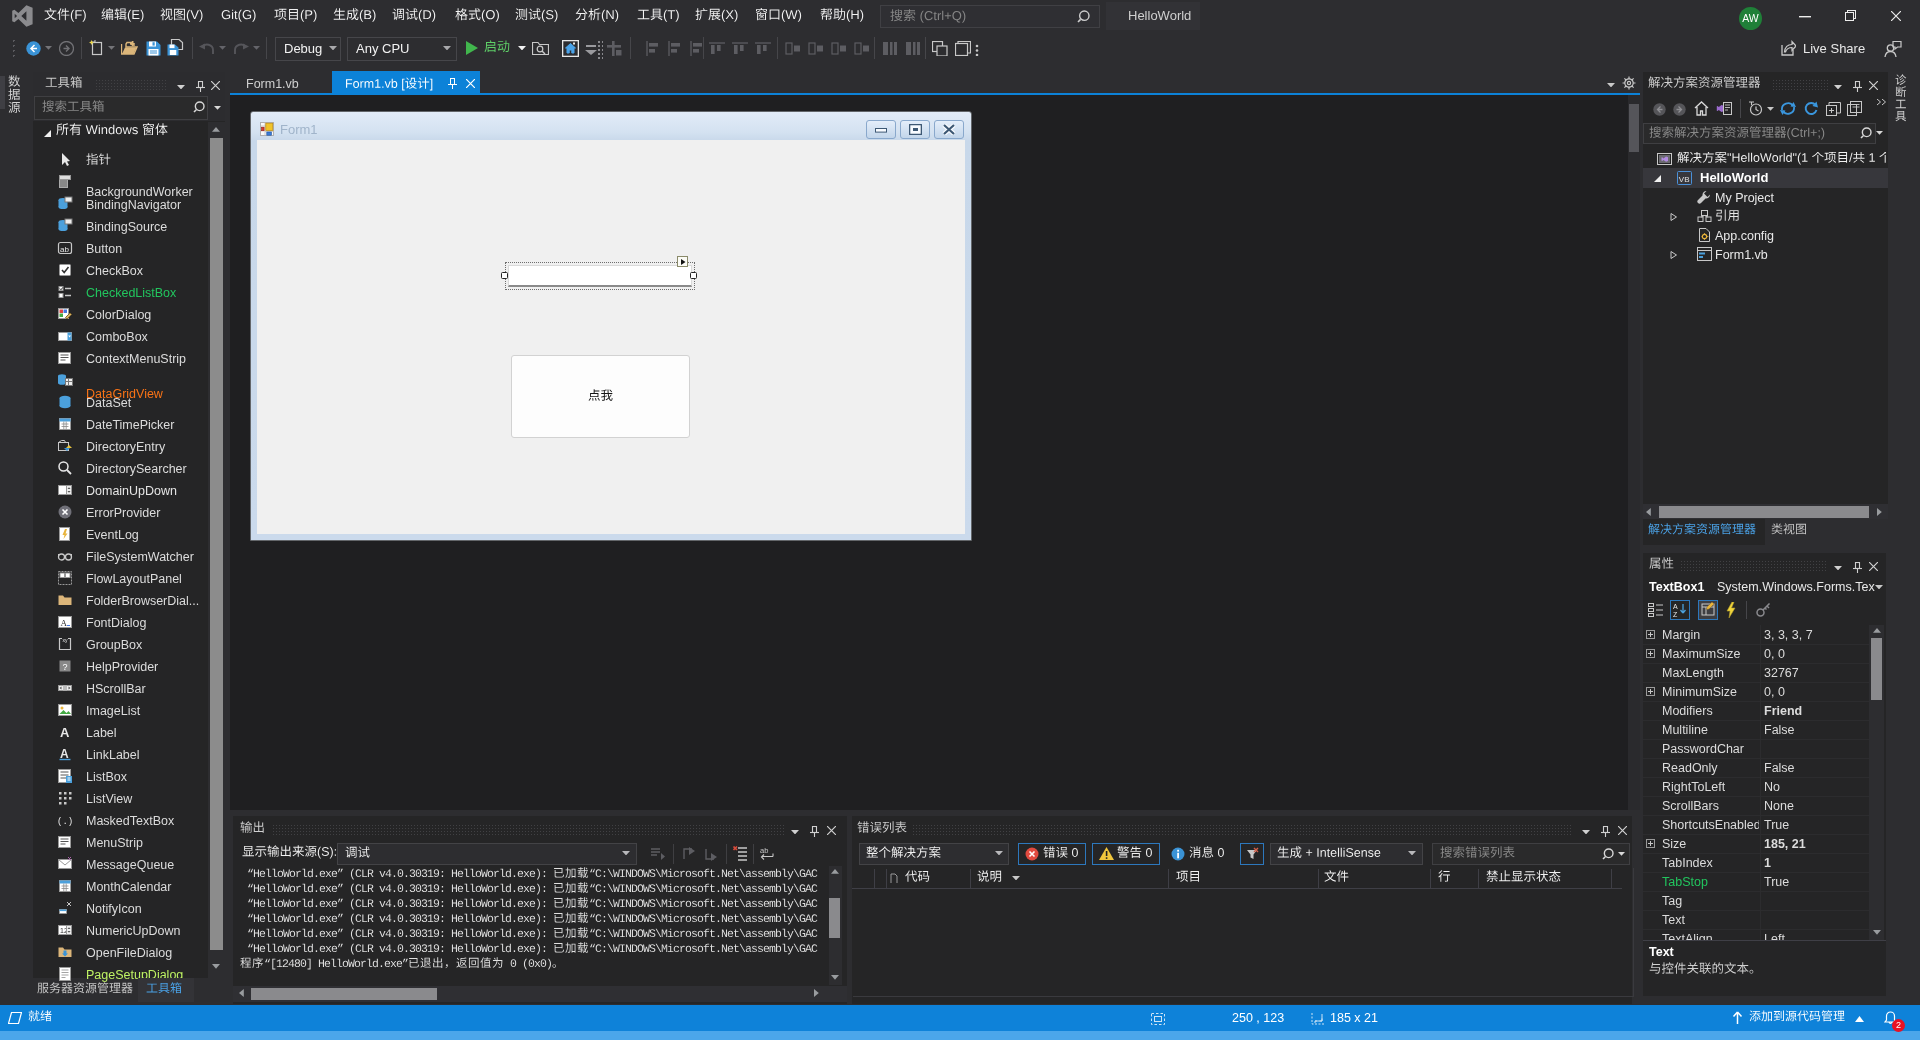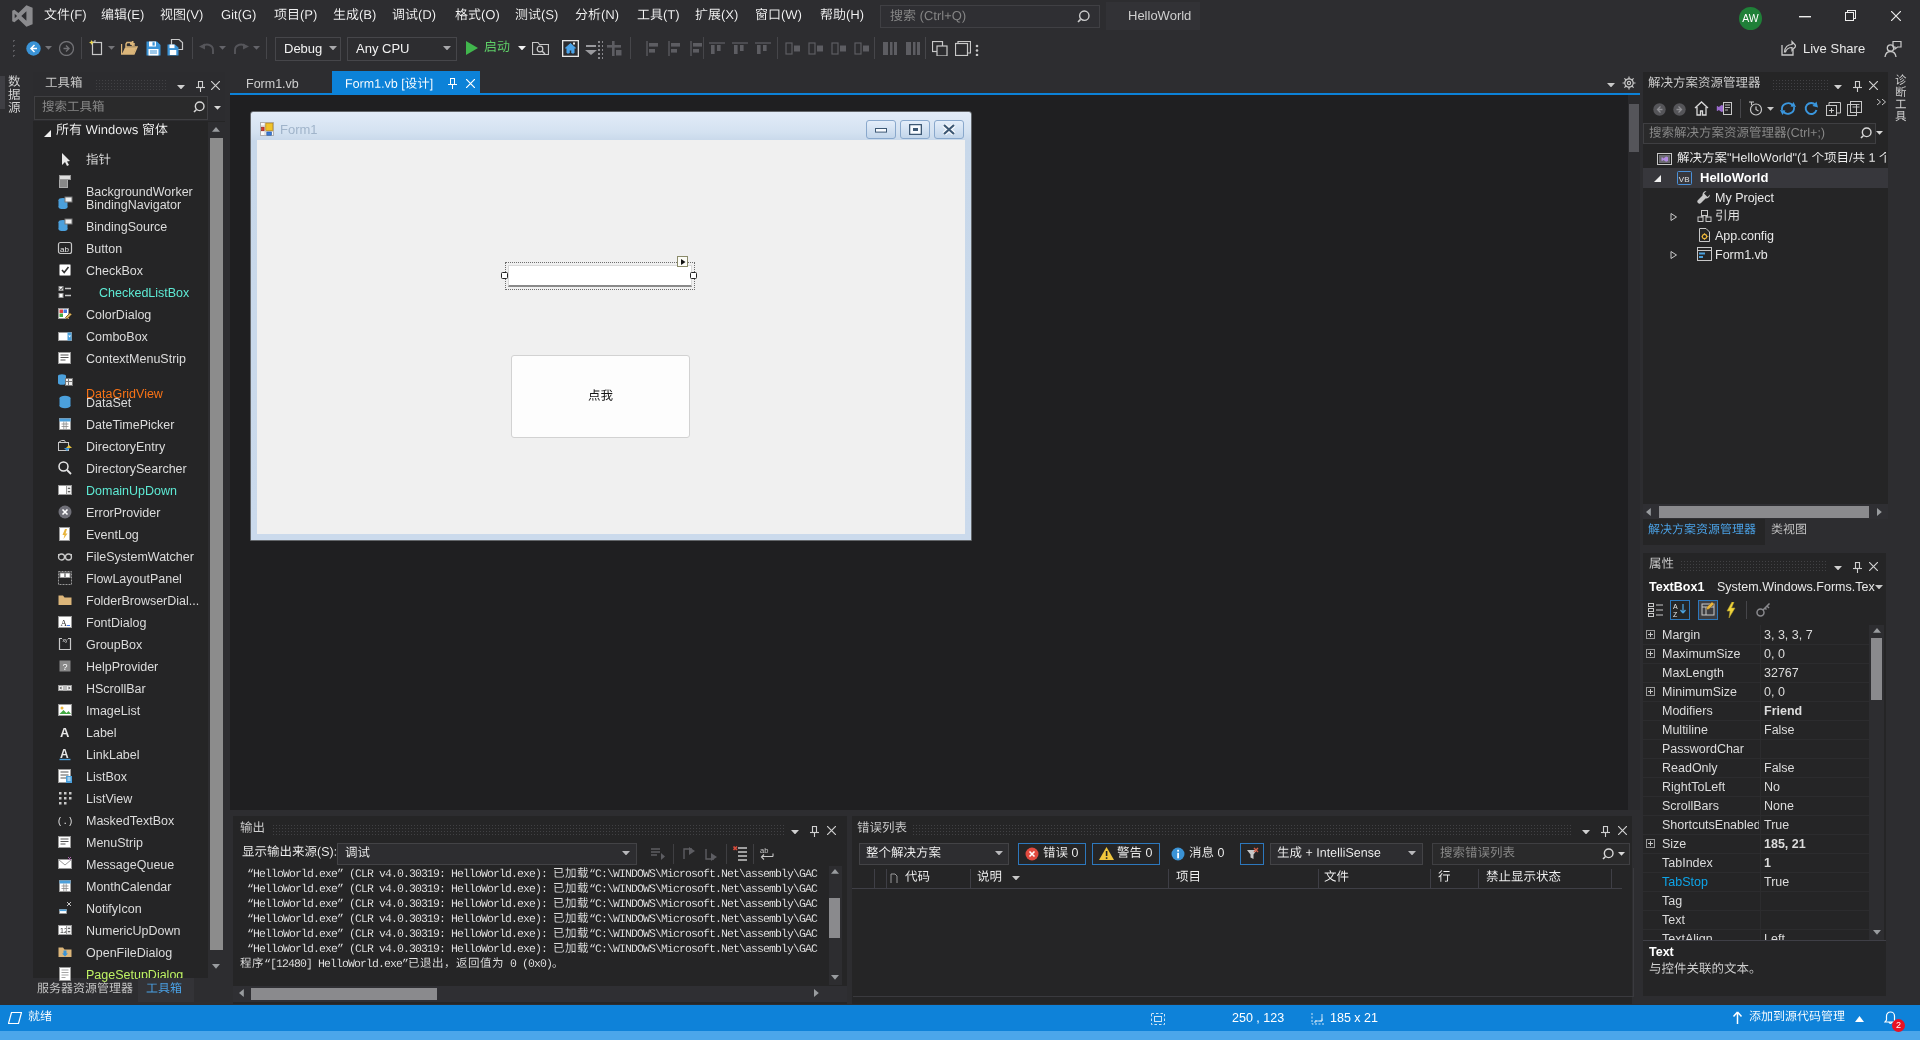--- a/index.html
+++ b/index.html
@@ -474,21 +474,21 @@
     <rect x="2.5" y="2.5" width="11" height="11" rx="1" fill="#fff" stroke="#999"></rect>
     <path d="M5 8 l2.2 2.5 L11.5 5" stroke="#333" stroke-width="1.6" fill="none"></path>
   </svg>
 <div style="position:absolute;left:86px;top:263.5px;font:normal 12.5px 'Liberation Sans',sans-serif;color:#dcdcdc;white-space:pre;">CheckBox</div>
 <svg style="position:absolute;left:57px;top:283.5px;" width="16" height="16" viewBox="0 0 16 16">
     <rect x="2" y="2.5" width="4" height="4" fill="#fff" stroke="#999"></rect>
     <rect x="2" y="9.5" width="4" height="4" fill="#fff" stroke="#999"></rect>
     <path d="M8 4.5 h6 M8 11.5 h6" stroke="#c8c8c8" stroke-width="1.4"></path>
     <path d="M2.8 4.5 l1.2 1.3 1.8-2.4" stroke="#333" fill="none"></path>
   </svg>
-<div style="position:absolute;left:99px;top:285.5px;font:normal 12.5px 'Liberation Sans',sans-serif;color:#5eead4;white-space:pre;">CheckedListBox</div>
+<div style="position:absolute;left:86px;top:285.5px;font:normal 12.5px 'Liberation Sans',sans-serif;color:#22c55e;white-space:pre;">CheckedListBox</div>
 <svg style="position:absolute;left:57px;top:305.5px;" width="16" height="16" viewBox="0 0 16 16">
     <rect x="1.5" y="2.5" width="10" height="10" fill="#fff" stroke="#999"></rect>
     <rect x="2.5" y="3.5" width="3.5" height="3.5" fill="#d44"></rect>
     <rect x="6.5" y="3.5" width="3.5" height="3.5" fill="#47d"></rect>
     <rect x="2.5" y="7.5" width="3.5" height="3.5" fill="#4a4"></rect>
     <path d="M10 13 L14.5 8.5 L13 7 L8.5 11.5 Z" fill="#d8b36a" stroke="#86682a"></path>
   </svg>
 <div style="position:absolute;left:86px;top:307.5px;font:normal 12.5px 'Liberation Sans',sans-serif;color:#dcdcdc;white-space:pre;">ColorDialog</div>
 <svg style="position:absolute;left:57px;top:327.5px;" width="16" height="16" viewBox="0 0 16 16">
     <rect x="1.5" y="4.5" width="13" height="8" fill="#fff" stroke="#999"></rect>
@@ -532,21 +532,21 @@
     <circle cx="6.5" cy="6.5" r="4.5" fill="none" stroke="#e8e8e8" stroke-width="1.5"></circle>
     <line x1="10" y1="10" x2="14" y2="14" stroke="#e8e8e8" stroke-width="1.8"></line>
   </svg>
 <div style="position:absolute;left:86px;top:461.5px;font:normal 12.5px 'Liberation Sans',sans-serif;color:#dcdcdc;white-space:pre;">DirectorySearcher</div>
 <svg style="position:absolute;left:57px;top:481.5px;" width="16" height="16" viewBox="0 0 16 16">
     <rect x="1.5" y="3.5" width="13" height="9" fill="#fff" stroke="#999"></rect>
     <rect x="9.5" y="3.5" width="5" height="9" fill="#eee" stroke="#999"></rect>
     <polygon points="10.5,7 13.5,7 12,5.2" fill="#555"></polygon>
     <polygon points="10.5,9 13.5,9 12,10.8" fill="#555"></polygon>
   </svg>
-<div style="position:absolute;left:86px;top:483.5px;font:normal 12.5px 'Liberation Sans',sans-serif;color:#5eead4;white-space:pre;">DomainUpDown</div>
+<div style="position:absolute;left:86px;top:483.5px;font:normal 12.5px 'Liberation Sans',sans-serif;color:#e5e5e5;white-space:pre;">DomainUpDown</div>
 <svg style="position:absolute;left:57px;top:503.5px;" width="16" height="16" viewBox="0 0 16 16">
     <circle cx="8" cy="8" r="6.5" fill="#707078"></circle>
     <path d="M5.5 5.5 L10.5 10.5 M10.5 5.5 L5.5 10.5" stroke="#fff" stroke-width="1.6"></path>
   </svg>
 <div style="position:absolute;left:86px;top:505.5px;font:normal 12.5px 'Liberation Sans',sans-serif;color:#dcdcdc;white-space:pre;">ErrorProvider</div>
 <svg style="position:absolute;left:57px;top:525.5px;" width="16" height="16" viewBox="0 0 16 16">
     <rect x="2.5" y="1.5" width="10" height="13" fill="#fff" stroke="#999"></rect>
     <polygon points="8,3 5.5,9 7.5,9 6.5,13 10.5,7.5 8.5,7.5 10,3" fill="#e8b43c"></polygon>
   </svg>
 <div style="position:absolute;left:86px;top:527.5px;font:normal 12.5px 'Liberation Sans',sans-serif;color:#dcdcdc;white-space:pre;">EventLog</div>
@@ -1954,21 +1954,21 @@
 <svg style="position:absolute;left:1646px;top:839px;" width="9" height="9" viewBox="0 0 9 9">
     <rect x="0.5" y="0.5" width="8" height="8" fill="none" stroke="#9a9a9a"></rect>
     <path d="M2 4.5 h5 M4.5 2 v5" stroke="#c8c8c8"></path>
   </svg>
 <div style="position:absolute;left:1662px;top:836.5px;font:normal 12.5px 'Liberation Sans',sans-serif;color:#dcdcdc;white-space:pre;max-width:97px;overflow:hidden;">Size</div>
 <div style="position:absolute;left:1764px;top:836.5px;font:bold 12.5px 'Liberation Sans',sans-serif;color:#dcdcdc;white-space:pre;">185, 21</div>
 <div style="position:absolute;left:1643px;top:871.6px;width:226px;height:1px;background:#2c2c2e;"></div>
 <div style="position:absolute;left:1662px;top:855.5px;font:normal 12.5px 'Liberation Sans',sans-serif;color:#dcdcdc;white-space:pre;max-width:97px;overflow:hidden;">TabIndex</div>
 <div style="position:absolute;left:1764px;top:855.5px;font:bold 12.5px 'Liberation Sans',sans-serif;color:#dcdcdc;white-space:pre;">1</div>
 <div style="position:absolute;left:1643px;top:890.6px;width:226px;height:1px;background:#2c2c2e;"></div>
-<div style="position:absolute;left:1662px;top:874.5px;font:normal 12.5px 'Liberation Sans',sans-serif;color:#0ea5e9;white-space:pre;max-width:97px;overflow:hidden;">TabStop</div>
+<div style="position:absolute;left:1662px;top:874.5px;font:normal 12.5px 'Liberation Sans',sans-serif;color:#22c55e;white-space:pre;max-width:97px;overflow:hidden;">TabStop</div>
 <div style="position:absolute;left:1764px;top:874.5px;font:normal 12.5px 'Liberation Sans',sans-serif;color:#dcdcdc;white-space:pre;">True</div>
 <div style="position:absolute;left:1643px;top:909.6px;width:226px;height:1px;background:#2c2c2e;"></div>
 <div style="position:absolute;left:1662px;top:893.5px;font:normal 12.5px 'Liberation Sans',sans-serif;color:#dcdcdc;white-space:pre;max-width:97px;overflow:hidden;">Tag</div>
 <div style="position:absolute;left:1643px;top:928.6px;width:226px;height:1px;background:#2c2c2e;"></div>
 <div style="position:absolute;left:1662px;top:912.5px;font:normal 12.5px 'Liberation Sans',sans-serif;color:#dcdcdc;white-space:pre;max-width:97px;overflow:hidden;">Text</div>
 <div style="position:absolute;left:1643px;top:947.6px;width:226px;height:1px;background:#2c2c2e;"></div>
 <div style="position:absolute;left:1662px;top:931.5px;font:normal 12.5px 'Liberation Sans',sans-serif;color:#dcdcdc;white-space:pre;max-width:97px;overflow:hidden;">TextAlign</div>
 <div style="position:absolute;left:1764px;top:931.5px;font:normal 12.5px 'Liberation Sans',sans-serif;color:#dcdcdc;white-space:pre;">Left</div>
 <div style="position:absolute;left:1760px;top:625px;width:1px;height:315px;background:#2c2c2e;"></div>
 <div style="position:absolute;left:1869px;top:625px;width:15px;height:315px;background:#2d2d30;"></div>

